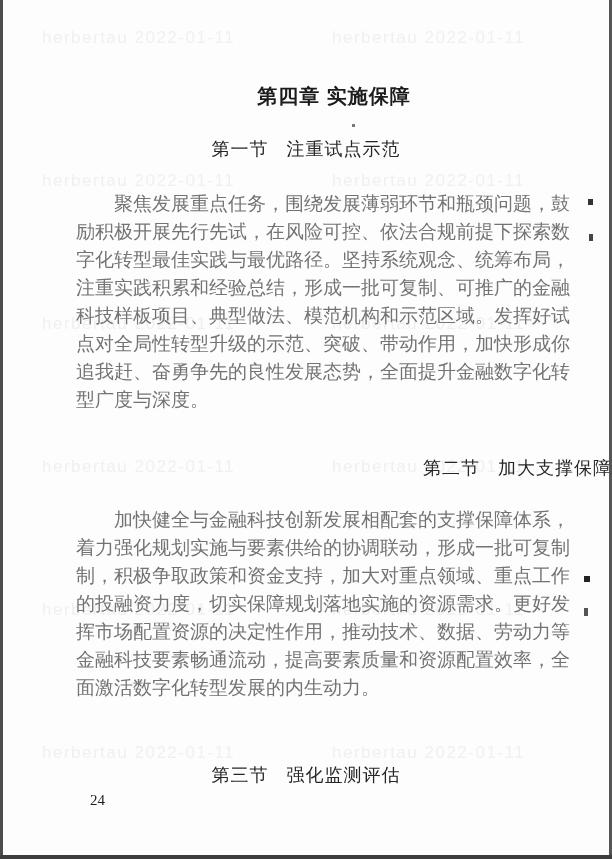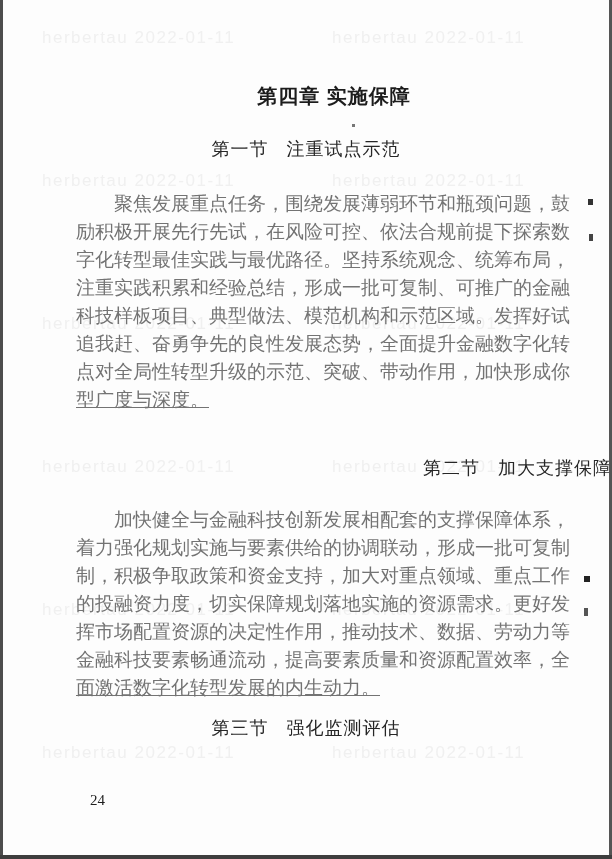--- a/index.html
+++ b/index.html
@@ -43,36 +43,36 @@
   }
   .section-header {
     position:absolute; left:0; width:612px;
     text-align:center;
     font-size:18px; color:#262626;
     letter-spacing:1px;
   }
   .section-header .sec-num { margin-right:18px; }
   #section-1 { top:137px; }
   #section-2 { top:456px;text-align:right; }
-  #section-3 { top:716px;text-align:center; }
+  #section-3 { top:763px;text-align:center; }
 
   .para {
     position:absolute; left:76px; width:462px;
     font-size:19px; color:#737373;
   }
   #para-1 { top:190px; }
   #para-2 { top:506px; }
   .line {
     height:28px; line-height:28px;
     text-align:justify; text-align-last:justify;
     text-justify:inter-character;
     white-space:nowrap;
   }
   .line.first { text-indent:38px; }
-  .line.last  { text-align-last:left;text-decoration:underline; }
+  .line.last  { text-align-last:left; }
 
   .page-number {
     position:absolute; left:90px; top:792px;
     font-size:15px; color:#1e1e1e;
   }
 
   .speck { position:absolute; }
 </style>
 </head>
 <body>
@@ -109,22 +109,22 @@
   <div id="section-1" class="section-header">
     <span class="sec-num">第一节</span><span>注重试点示范</span>
   </div>
 
   <div id="para-1" class="para">
     <div class="line first">聚焦发展重点任务，围绕发展薄弱环节和瓶颈问题，鼓</div>
     <div class="line">励积极开展先行先试，在风险可控、依法合规前提下探索数</div>
     <div class="line">字化转型最佳实践与最优路径。坚持系统观念、统筹布局，</div>
     <div class="line">注重实践积累和经验总结，形成一批可复制、可推广的金融</div>
     <div class="line">科技样板项目、典型做法、模范机构和示范区域。发挥好试</div>
+    <div class="line">点对全局性转型升级的示范、突破、带动作用，加快形成你</div>
     <div class="line">追我赶、奋勇争先的良性发展态势，全面提升金融数字化转</div>
-    <div class="line">点对全局性转型升级的示范、突破、带动作用，加快形成你</div>
     <div class="line last">型广度与深度。</div>
   </div>
 
   <div id="section-2" class="section-header">
     <span class="sec-num">第二节</span><span>加大支撑保障</span>
   </div>
 
   <div id="para-2" class="para">
     <div class="line first">加快健全与金融科技创新发展相配套的支撑保障体系，</div>
     <div class="line">着力强化规划实施与要素供给的协调联动，形成一批可复制</div>

